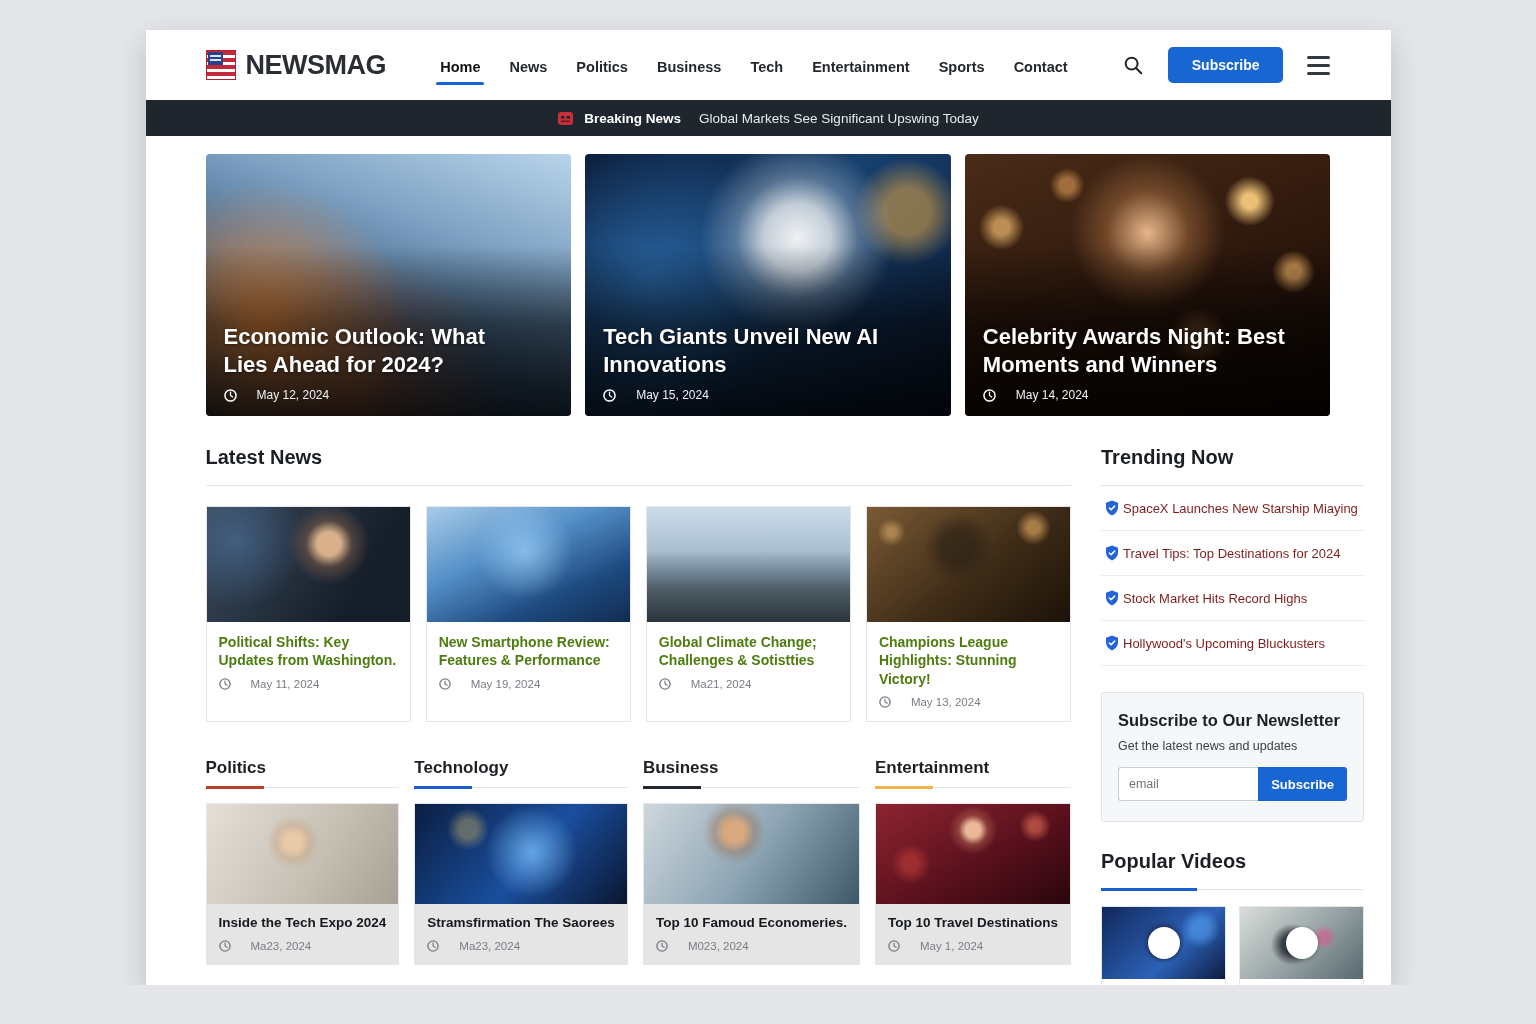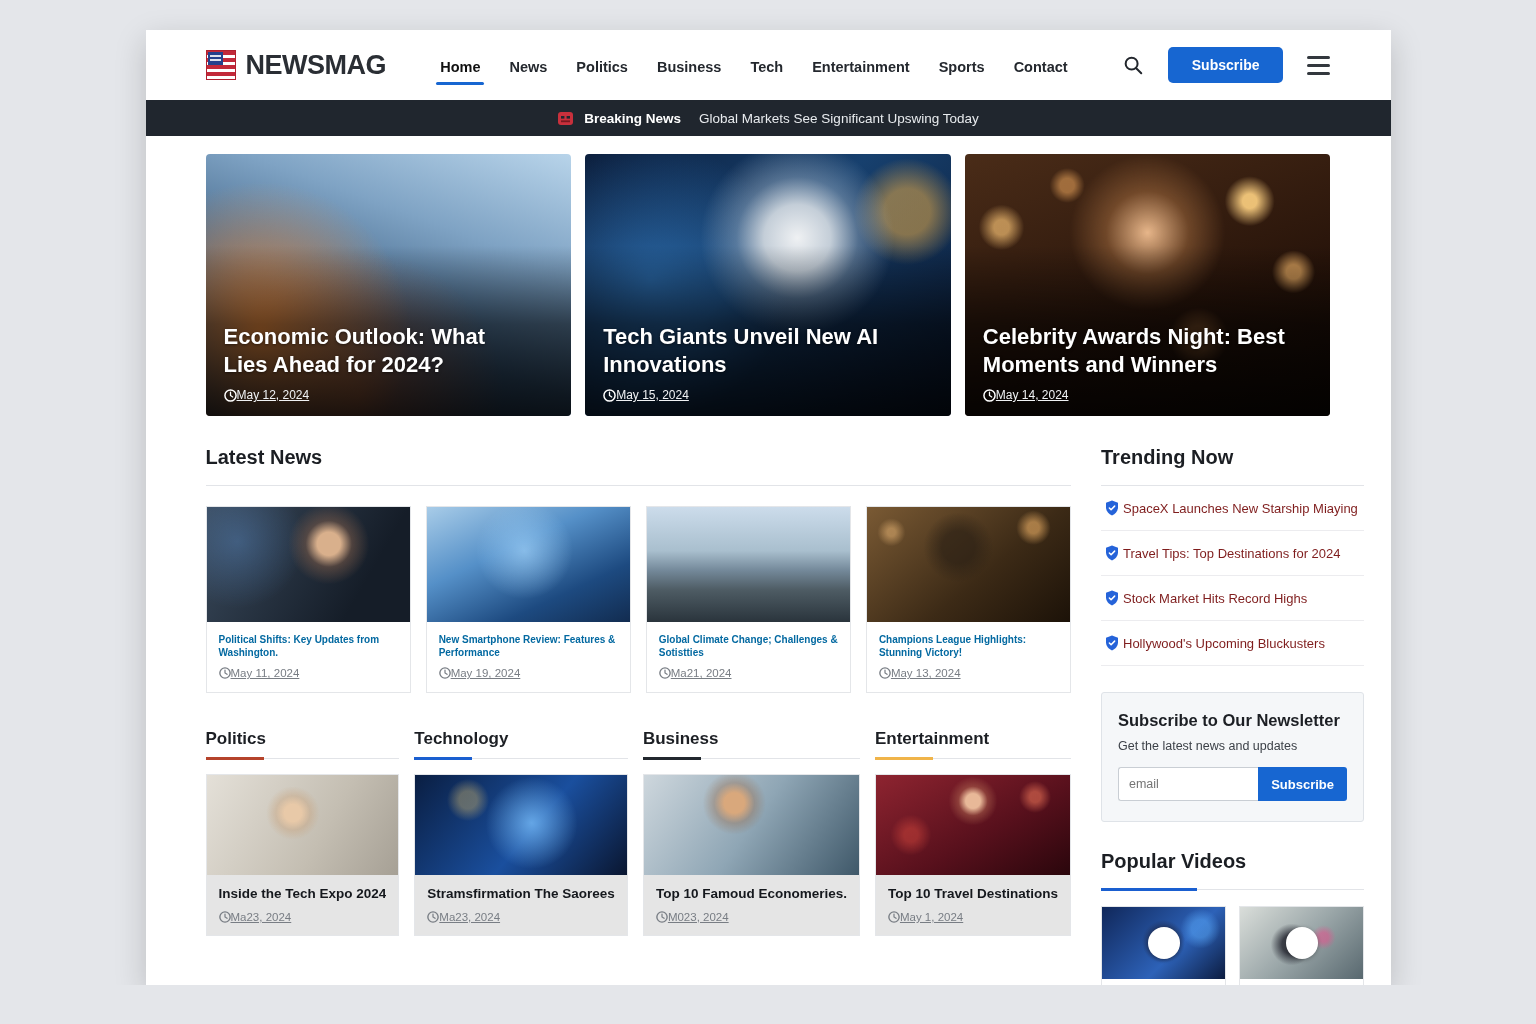--- a/index.html
+++ b/index.html
@@ -32,32 +32,32 @@
   
   .breaking { height:36px; background:#20262e; color:#fff; display:flex; align-items:center; justify-content:center; gap:10px; font-size:13.5px; }
   .breaking-label { font-weight:800; }
   .breaking-headline { font-weight:400; color:#e8ebee; margin-left:8px; }
   
   .hero { display:grid; grid-template-columns:repeat(3,1fr); gap:14px; padding:18px 60px 0; }
   .hero-card { height:262px; border-radius:4px; position:relative; overflow:hidden; cursor:pointer; }
   .hero-card .overlay { position:absolute; inset:0; background:linear-gradient(180deg,rgba(0,0,0,0) 35%,rgba(0,0,0,.55) 65%,rgba(0,0,0,.82) 100%); }
   .hero-body { position:absolute; left:18px; right:8px; bottom:14px; color:#fff; }
   .hero-title { font-size:22px; font-weight:800; line-height:1.3; max-width:305px; text-shadow:0 1px 3px rgba(0,0,0,.5); }
-  .date-row { display:flex; align-items:flex-end; gap:0; margin-top:8px; font-size:12px;text-decoration:underline; }
+  .date-row { display:flex; align-items:flex-end; gap:20px; margin-top:8px; font-size:12px; }
   .hero .date-row { color:#f0f2f4; }
   
   .main { display:grid; grid-template-columns:1fr 263px; gap:30px; padding:30px 60px 0; align-items:start; }
   .section-heading { font-size:20px; font-weight:800; color:#1b1e23; padding-bottom:16px; border-bottom:1px solid #e2e4e8; position:relative; }
   .accent-bar { position:absolute; left:0; bottom:-2px; height:3px; }
   
   .latest-grid { display:grid; grid-template-columns:repeat(4,1fr); gap:15px; margin-top:20px; }
   .news-card { background:#fff; border:1px solid #e4e6e9; cursor:pointer; }
   .news-thumb { height:115px; background-size:cover; }
   .news-body { padding:11px 12px 13px; }
-  .news-title { font-size:10px; font-weight:700; line-height:1.32; color:#0369a1; }
+  .news-title { font-size:14px; font-weight:700; line-height:1.32; color:#4d7c0f; }
   .news-card .date-row, .cat-card .date-row { color:#787d84; font-size:11.5px; margin-top:8px; }
   
   .cats { display:grid; grid-template-columns:repeat(4,1fr); gap:15px; margin-top:36px; }
   .cat-heading { font-size:17px; font-weight:800; padding-bottom:9px; border-bottom:1px solid #e2e4e8; position:relative; }
   .cat-heading .accent-bar { width:58px; }
   .cat-politics .accent-bar { background:#b5432b; }
   .cat-technology .accent-bar { background:#1a5fd0; }
   .cat-business .accent-bar { background:#22282e; }
   .cat-entertainment .accent-bar { background:#f0b449; }
   .cat-card { margin-top:15px; background:#e5e5e5; border:1px solid #e4e6e9; cursor:pointer; }

